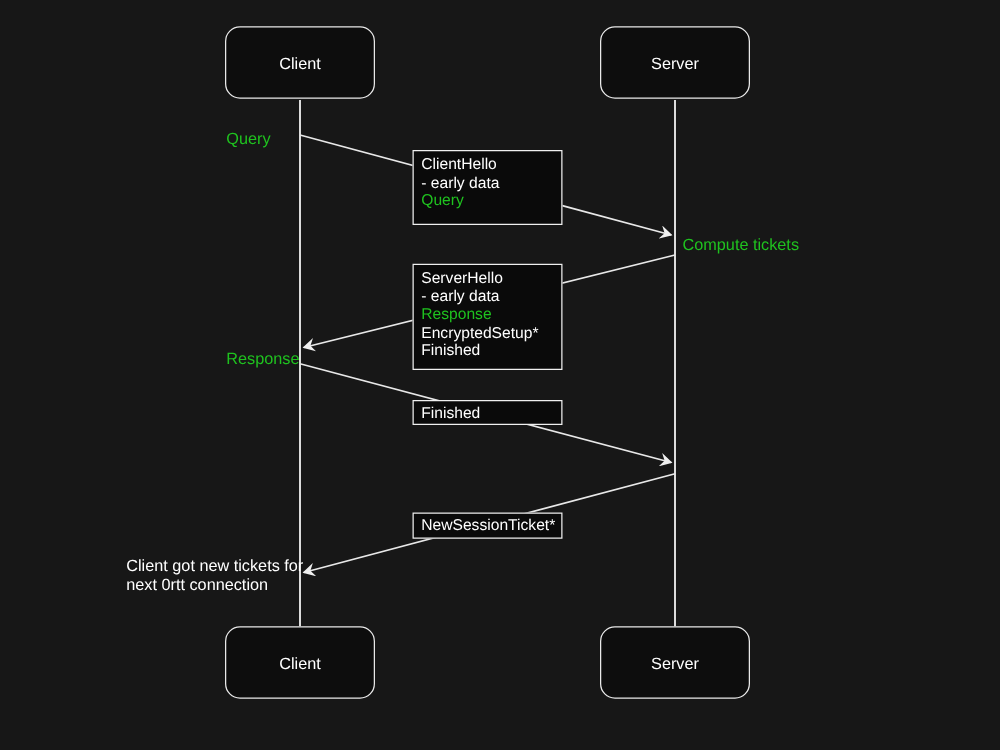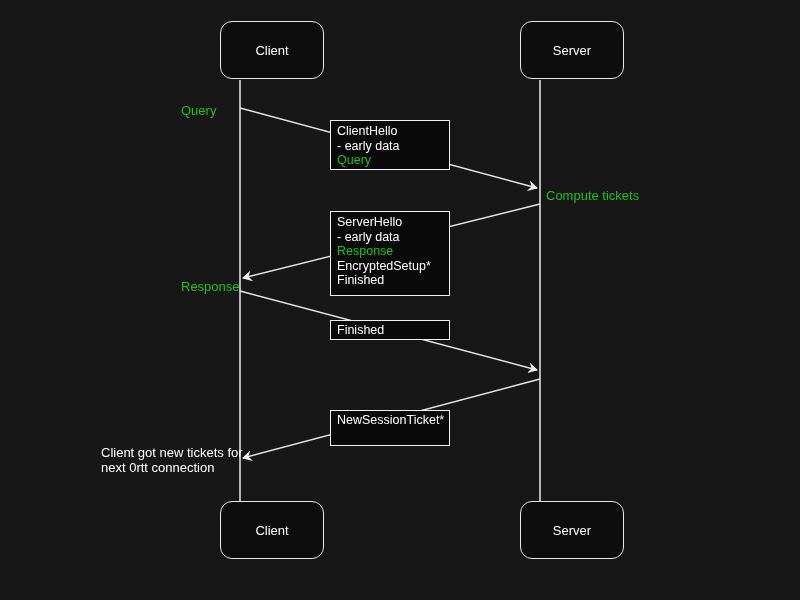--- a/index.html
+++ b/index.html
@@ -15,32 +15,31 @@
     background: #171717;
     overflow: hidden;
   }
   .diagram-svg {
     position: absolute;
     left: 0;
     top: 0;
   }
   .actor-box {
     position: absolute;
-    width: 104px;
+    width: 120px;
     height: 58px;
     box-sizing: border-box;
     background: #0d0d0d;
     border: 1.5px solid #e9e9e9;
     border-radius: 12px;
     display: flex;
     align-items: center;
     justify-content: center;
     color: #ffffff;
     font-size: 13px;
-    margin-left: 40px;
   }
   .msgbox {
     position: absolute;
     width: 120px;
     box-sizing: border-box;
     background: #0a0a0a;
     border: 1.5px solid #f0f0f0;
     padding: 3px 0 4px 6px;
     color: #ffffff;
     font-size: 12.5px;
@@ -88,39 +87,39 @@
     <span>Client</span>
   </div>
   <div class="actor-box" style="left:480px; top:21px;">
     <span>Server</span>
   </div>
 
   <div class="side-label" style="left:181px; top:103px;">Query</div>
   <div class="side-label" style="left:546px; top:188px;">Compute tickets</div>
   <div class="side-label" style="left:181px; top:279px;">Response</div>
 
-  <div class="msgbox" style="left:330px; top:120px; height:50px;">
+  <div class="msgbox" style="left:330px; top:120px; height:60px;">
     <div class="msgline">ClientHello</div>
     <div class="msgline">- early data</div>
     <div class="msgline green">Query</div>
   </div>
 
   <div class="msgbox" style="left:330px; top:211px; height:85px;">
     <div class="msgline">ServerHello</div>
     <div class="msgline">- early data</div>
     <div class="msgline green">Response</div>
     <div class="msgline">EncryptedSetup*</div>
     <div class="msgline">Finished</div>
   </div>
 
   <div class="msgbox" style="left:330px; top:320px; height:20px; padding-top:2px;">
     <div class="msgline">Finished</div>
   </div>
 
-  <div class="msgbox" style="left:330px; top:410px; height:36px; padding-top:2px;">
+  <div class="msgbox" style="left:330px; top:410px; height:21px; padding-top:2px;">
     <div class="msgline">NewSessionTicket*</div>
   </div>
 
   <div class="note-text" style="left:101px; top:445px;">
     <div>Client got new tickets for</div>
     <div>next 0rtt connection</div>
   </div>
 
   <div class="actor-box" style="left:180px; top:501px;">
     <span>Client</span>

